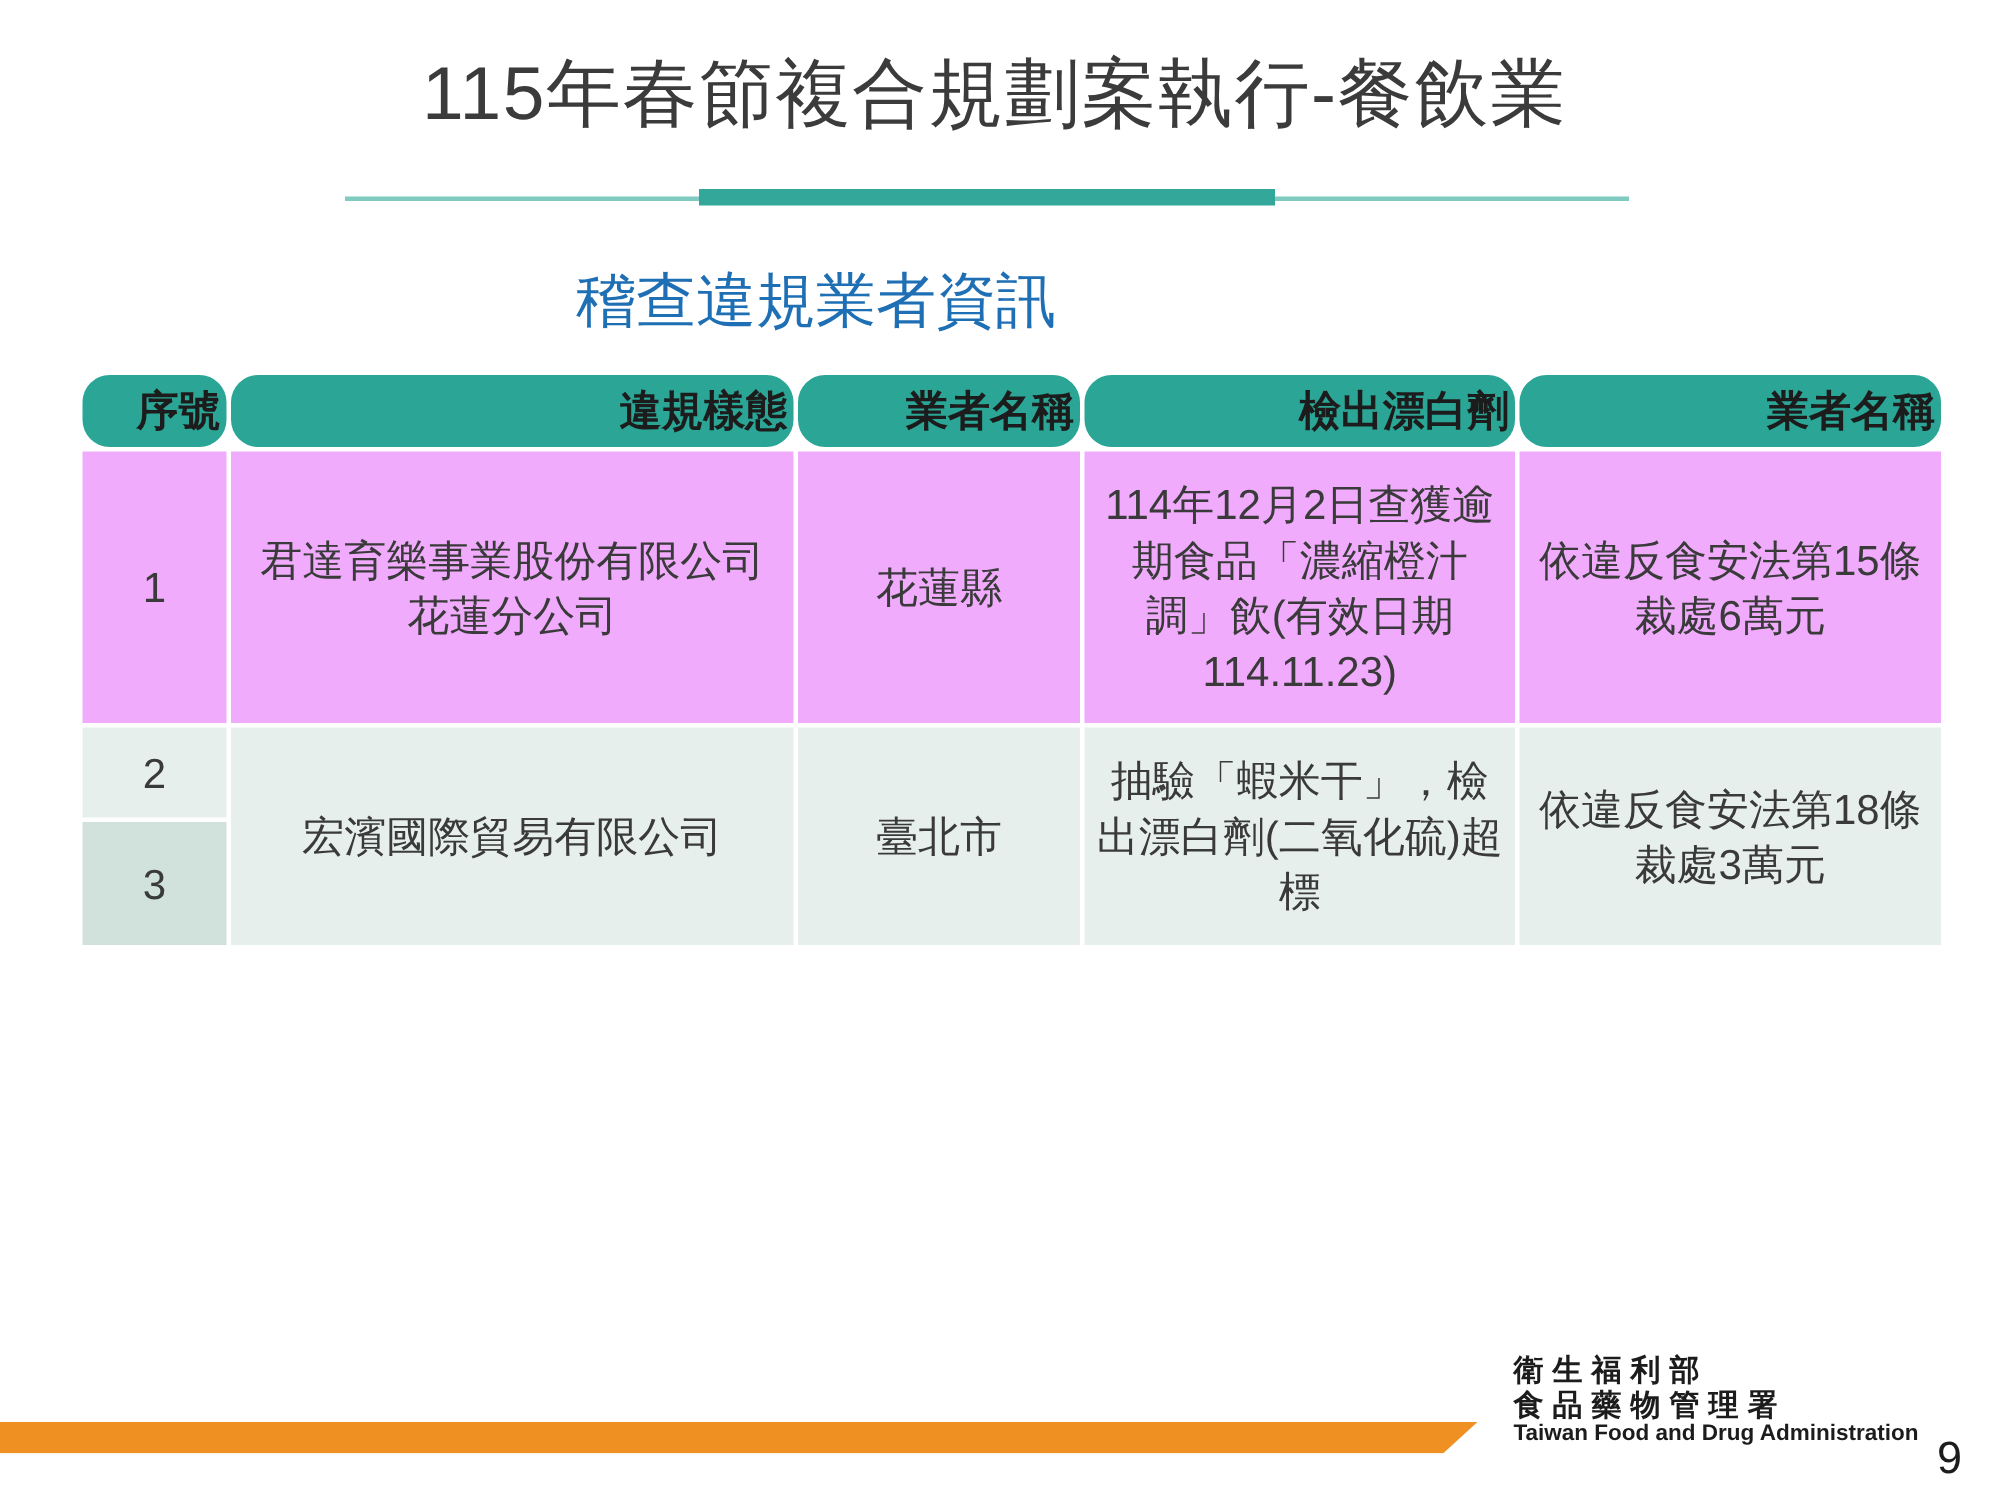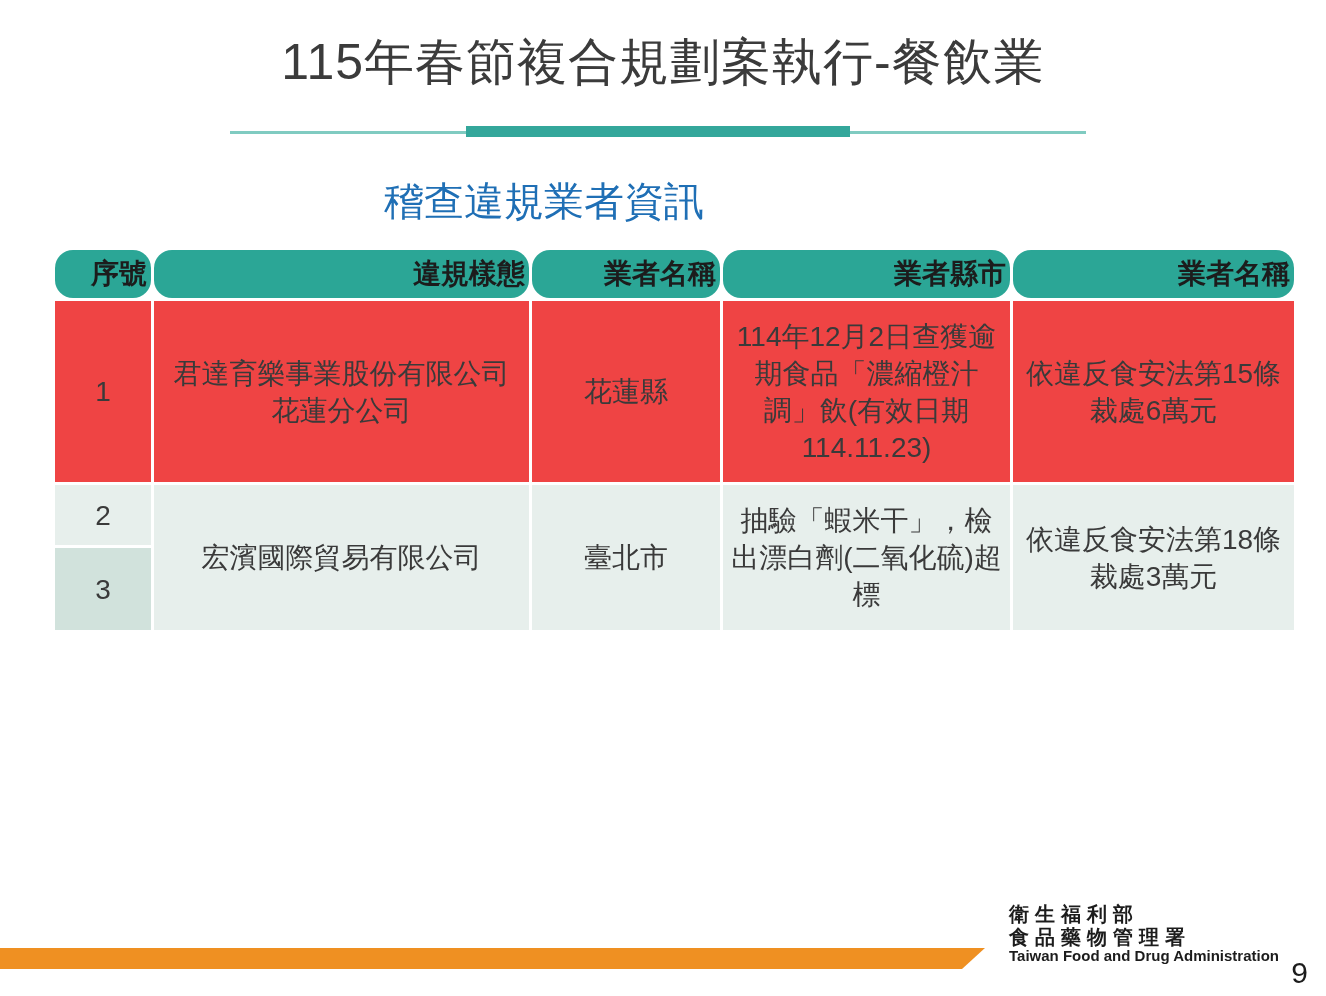--- a/index.html
+++ b/index.html
@@ -91,21 +91,21 @@
     padding: 4px 8px;
     line-height: 37px;
     font-weight: 400;
   }
   .col-no    { width: 96px; }
   .col-name  { width: 375px; }
   .col-city  { width: 188px; }
   .col-viol  { width: 287px; }
   .col-act   { width: 281px; }
 
-  .band-dark  { background: #ef4444; }
+  .band-dark  { background: #f0abfc; }
   .band-light { background: #E7EFEC; }
   .band-mid   { background: #D1E2DC; }
 
   .cell-no { vertical-align: top; padding-top: 8px; }
   .cell-no-mid { vertical-align: middle; }
 
   
   .orange-bar {
     position: absolute;
     left: 0;
@@ -181,21 +181,21 @@
       <col class="col-name">
       <col class="col-city">
       <col class="col-viol">
       <col class="col-act">
   </colgroup>
   <thead>
     <tr>
       <th>序號</th>
       <th>違規樣態</th>
       <th>業者名稱</th>
-      <th>業者縣市</th>
+      <th>檢出漂白劑</th>
       <th>業者名稱</th>
     </tr>
   </thead>
   <tbody>
 
     <tr>
       <td class="band-dark cell-no" style="height:173px;">1</td>
       <td class="band-dark">君達育樂事業股份有限公司花蓮分公司</td>
       <td class="band-dark">花蓮縣</td>
       <td class="band-dark">114年12月2日查獲逾期食品「濃縮橙汁調」飲(有效日期114.11.23)</td>

